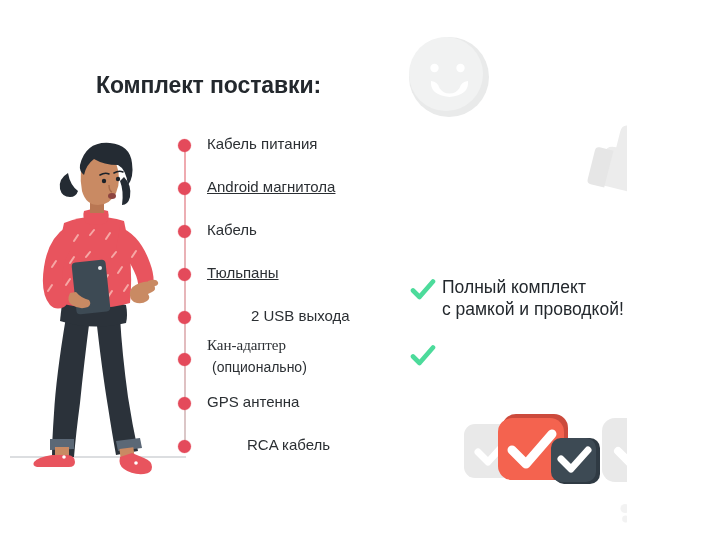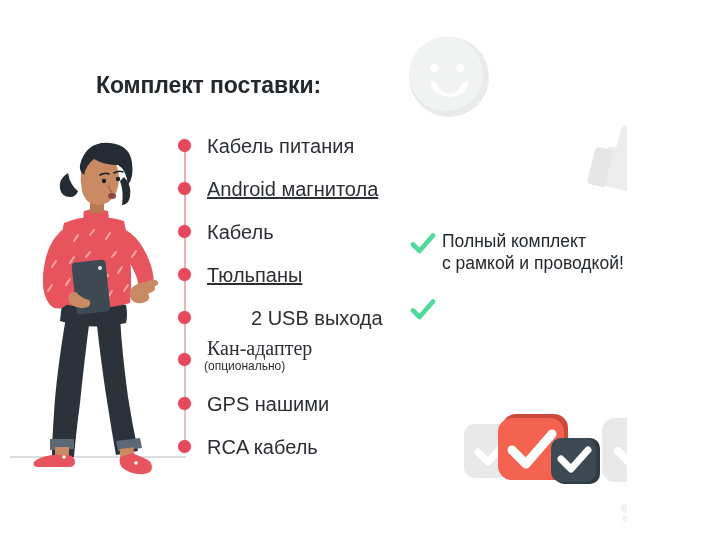--- a/index.html
+++ b/index.html
@@ -64,39 +64,40 @@
     left: 2px;
     width: 13px;
     height: 13px;
     border-radius: 50%;
     background: #e44a5b;
     box-shadow: 0 0 0 0.5px rgba(228,74,91,0.25);
   }
   .item-text {
     position: absolute;
     left: 31px;
-    font-size: 20px;
+    font-size: 15px;
     color: #2b2f33;
     font-weight: 400;
     white-space: nowrap;
     line-height: 1.15;
   }
   .item-sub {
     position: absolute;
-    left: 28px;
-    font-size: 12px;
+    left: 36px;
+    font-size: 14px;
     color: #2b2f33;
     white-space: nowrap;
   }
 
   
   .feature {
     position: absolute;
     display: flex;
     align-items: flex-start;
+    margin-top: 46px;
   }
   .check-mark {
     flex: 0 0 auto;
     width: 26px;
     height: 26px;
     margin-right: 6px;
     margin-top: 1px;
   }
   .feature-text {
     font-size: 17.5px;
@@ -253,26 +254,26 @@
     </div>
 
     <div class="list-item" style="top:207px;">
       <span class="bullet" style="top:16px;"></span>
       <span class="item-text" style="top:0px;font-family:Liberation Serif, serif;">Кан-адаптер</span>
       <span class="item-sub" style="top:22px;">(опционально)</span>
     </div>
 
     <div class="list-item" style="top:258px;">
       <span class="bullet" style="top:9px;"></span>
-      <span class="item-text" style="top:5px;">GPS нашими</span>
+      <span class="item-text" style="top:5px;">GPS антенна</span>
     </div>
 
     <div class="list-item" style="top:301px;">
       <span class="bullet" style="top:9px;"></span>
-      <span class="item-text" style="top:5px;">RCA кабель</span>
+      <span class="item-text" style="top:5px;margin-left:40px;">RCA кабель</span>
     </div>
   </div>
 
   <div class="feature" style="left:410px; top:230px; width:285px;">
     <span class="check-mark">
       <svg viewBox="0 0 26 26" width="26" height="26">
         <path d="M3 13.5 L9.5 20 L23 4.5" stroke="#4cdb9b" stroke-width="4.6" fill="none" stroke-linecap="round" stroke-linejoin="round"></path>
       </svg>
     </span>
     <span class="feature-text">Полный комплект

